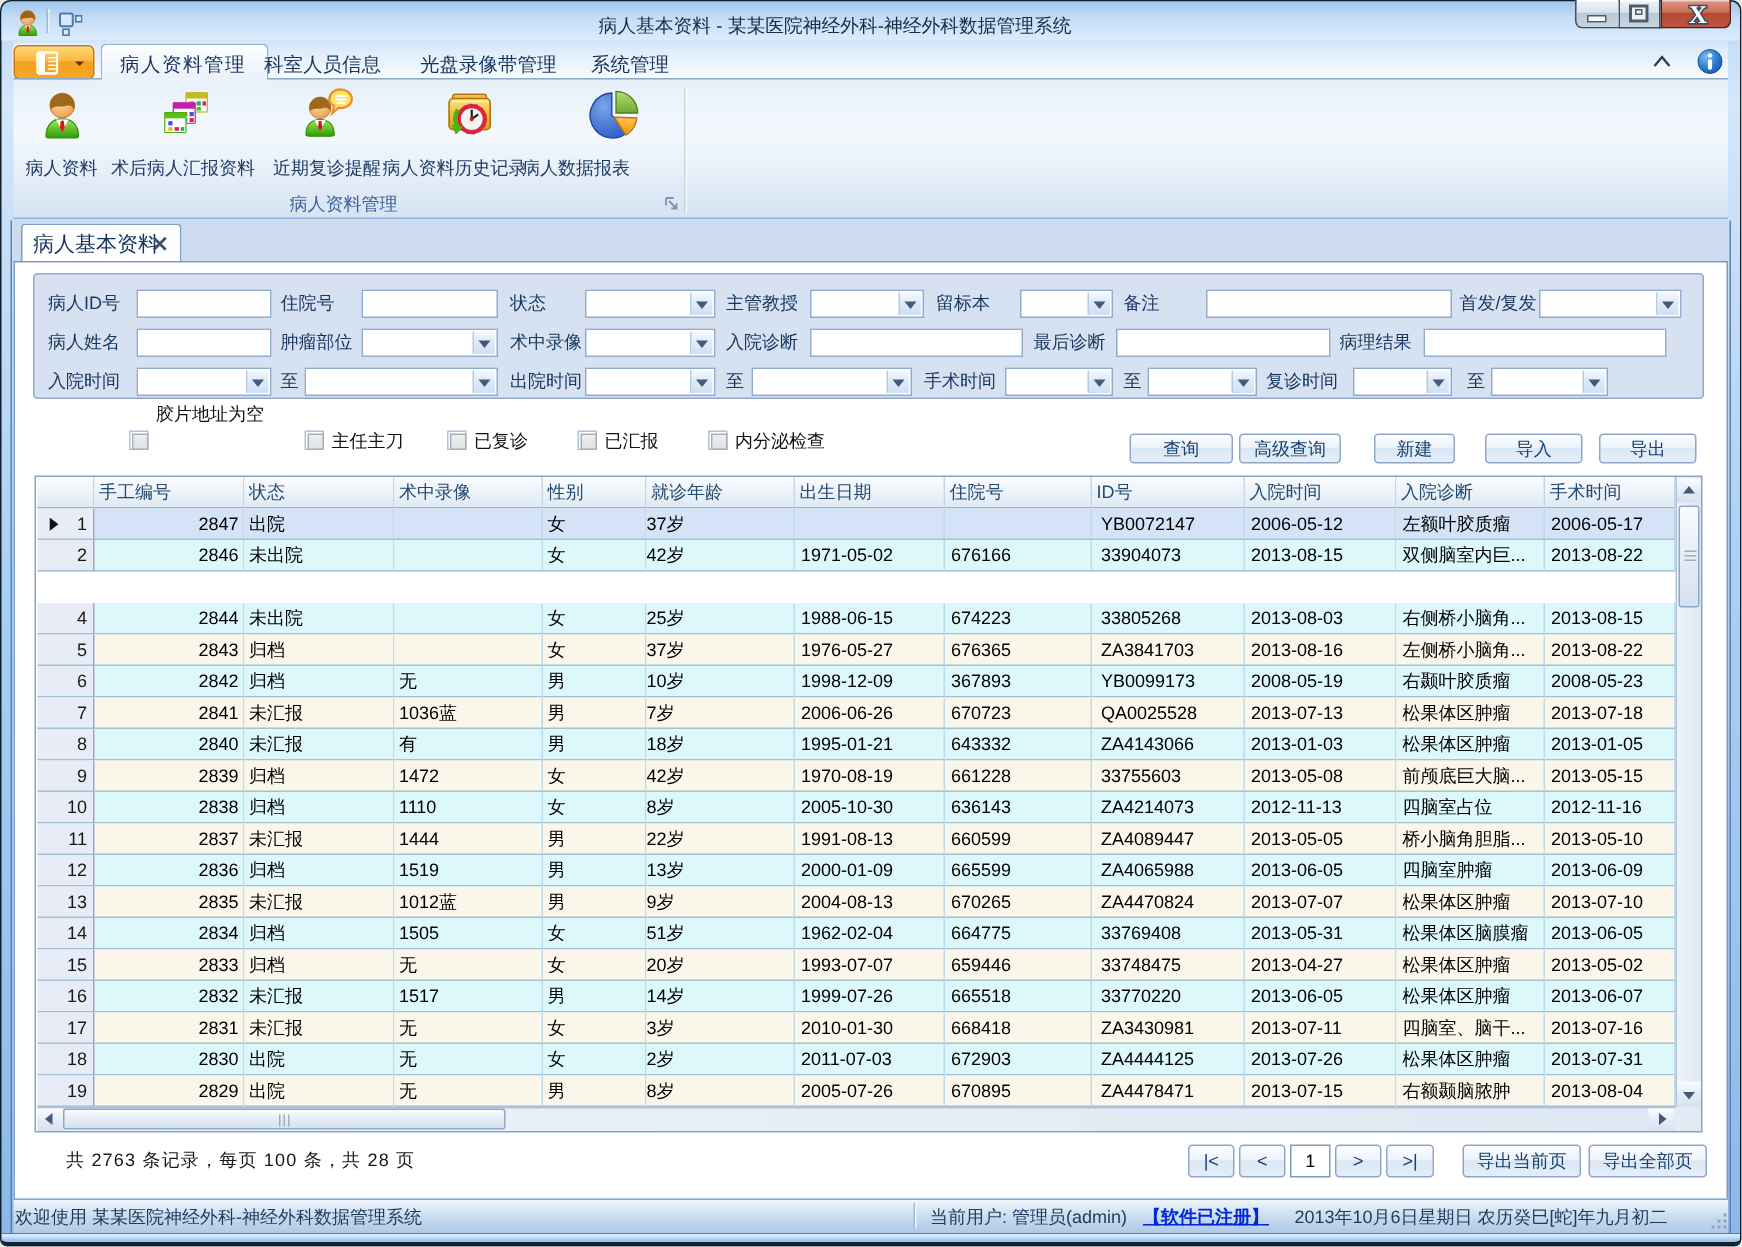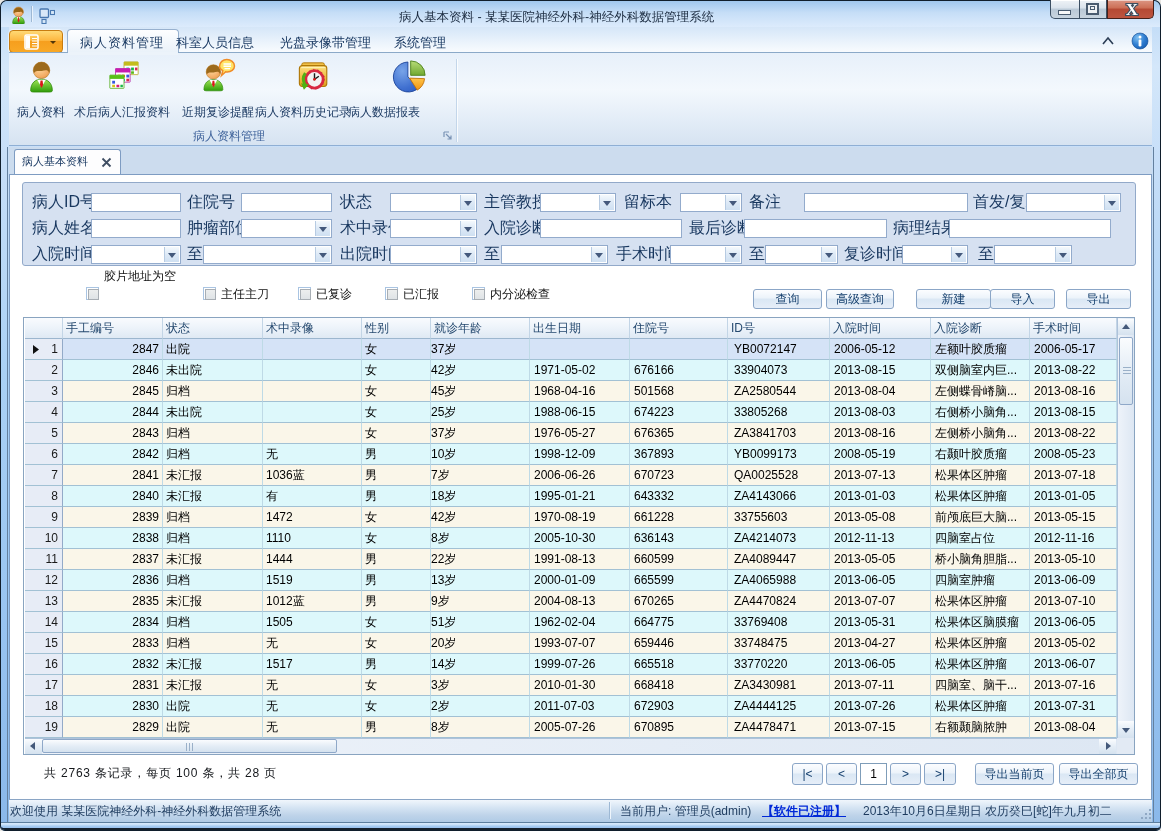--- a/index.html
+++ b/index.html
@@ -1,20 +1,20 @@
 <!DOCTYPE html>
 <html><head><meta charset="utf-8">
 <style>
 *{margin:0;padding:0;box-sizing:border-box}
 html,body{width:1161px;height:831px;overflow:hidden;background:#e9e7e3;font-family:"Liberation Sans",sans-serif}
 .ab{position:absolute}
 #win{position:absolute;left:0;top:0;width:1161px;height:831px;border-radius:7px 7px 5px 5px;
  background:linear-gradient(180deg,#9ec7ee 0%,#c2dcf7 2.5%,#d4e7fa 8%,#c6def8 20%,#aad1f5 45%,#98c4f1 75%,#8ab8ea 100%);
  box-shadow:inset 0 0 0 1px #101e2c}
-.lb{position:absolute;font-size:16px;color:#17365e;line-height:18px;white-space:nowrap}
+.lb{position:absolute;font-size:12px;color:#17365e;line-height:18px;white-space:nowrap}
 .in{position:absolute;height:19px;background:#fff;border:1px solid #93abcc}
 .da{position:absolute;right:1px;top:1px;bottom:1px;width:15px;background:linear-gradient(#f4f9fd,#dde9f6 50%,#cfe0f2);border-left:1px solid #b7cbe2}
 .da:after{content:"";position:absolute;left:2.5px;top:6px;border:4.5px solid transparent;border-top:5px solid #44597c}
 .btn{position:absolute;border:1px solid #8ba6c7;border-radius:3px;background:linear-gradient(#fcfdff,#ecf3fa 45%,#dae7f4 50%,#e6eef8);font-size:12px;color:#16406e;text-align:center;white-space:nowrap}
 .ck{position:absolute;width:13px;height:13px;background:#fff;border:1px solid #a9c4e2;}
 .ck:after{content:"";position:absolute;left:1px;top:1px;width:9px;height:9px;border:1px solid #a8aeb4;background:linear-gradient(#eceeee,#dfe3e6)}
 .ckl{position:absolute;font-size:12px;color:#111;line-height:14px;white-space:nowrap}
 .hd{display:inline-block;height:21px;vertical-align:top;font-size:12px;color:#25496f;line-height:20px;background:linear-gradient(#f9fbfe,#eef4fa 45%,#dfe9f4);border-right:1px solid #c3d5e6;border-bottom:1px solid #9cb6ce;padding-left:3px;overflow:hidden;white-space:nowrap}
 .r{position:absolute;left:1px;width:1092px;height:21px;font-size:12px;line-height:20px;color:#000;white-space:nowrap}
 .c{display:inline-block;height:21px;vertical-align:top;border-right:1px solid #bedae6;border-bottom:1px solid #a2c1d4;overflow:hidden;white-space:nowrap}
@@ -212,21 +212,21 @@
 <path d="M17 4.5 A13.5 13.5 0 1 0 27.3 27.2 L17 18 Z" fill="url(#pb)" stroke="#1c4498" stroke-width="0.8"></path>
 <path d="M19.5 3.5 A13 13 0 0 1 32.5 16.5 L19.5 16.5 Z" fill="url(#pgr)" stroke="#4c8018" stroke-width="0.8"></path>
 <path d="M18.5 19 L32 19.5 A13.5 13.5 0 0 1 25.4 29.8 Z" fill="url(#po)" stroke="#c07008" stroke-width="0.8"></path>
 </svg>
 
 <div class="ab" style="left:9px;top:147px;width:1143px;height:652px;background:#ccdcee"></div>
 <div class="ab" style="left:7px;top:147px;width:1px;height:675px;background:#64809e"></div>
 <div class="ab" style="left:1153px;top:147px;width:1px;height:675px;background:#64809e"></div>
 <div class="ab" style="left:9px;top:174px;width:1143px;height:625px;background:#fff;border:1px solid #7e9cc2;border-bottom:none"></div>
 <div class="ab" style="left:14px;top:149px;width:107px;height:25px;border:1px solid #7e9cc2;border-bottom:none;border-radius:3px 3px 0 0;background:#fdfdfe"></div>
-<div class="ab" style="left:22px;top:154px;font-size:11px;color:#15355f;white-space:nowrap">病人基本资料</div>
+<div class="ab" style="left:22px;top:154px;font-size:14px;color:#15355f;white-space:nowrap">病人基本资料</div>
 <svg class="ab" style="left:101px;top:157px" width="11" height="11" viewBox="0 0 11 11">
       <path d="M1.5 1.5 L9.5 9.5 M9.5 1.5 L1.5 9.5" stroke="#3f4e63" stroke-width="1.8"></path>
     </svg>
 <div class="ab" style="left:22px;top:182px;width:1114px;height:84px;background:#d6e1f1;border:1px solid #92a9c9;border-radius:3px"></div>
 <div class="lb" style="left:32px;top:193px">病人ID号</div>
 <div class="in" style="left:91px;top:193px;width:90px"></div>
 <div class="lb" style="left:187px;top:193px">住院号</div>
 <div class="in" style="left:241px;top:193px;width:91px"></div>
 <div class="lb" style="left:340px;top:193px">状态</div>
 <div class="in" style="left:390px;top:193px;width:87px">
@@ -299,30 +299,29 @@
 <div class="ck" style="left:203px;top:287px"></div>
     <div class="ckl" style="left:221px;top:287px">主任主刀</div>
 <div class="ck" style="left:298px;top:287px"></div>
     <div class="ckl" style="left:316px;top:287px">已复诊</div>
 <div class="ck" style="left:385px;top:287px"></div>
     <div class="ckl" style="left:403px;top:287px">已汇报</div>
 <div class="ck" style="left:472px;top:287px"></div>
     <div class="ckl" style="left:490px;top:287px">内分泌检查</div>
 <div class="btn" style="left:753px;top:289px;width:69px;height:20px;line-height:18px">查询</div>
 <div class="btn" style="left:826px;top:289px;width:68px;height:20px;line-height:18px">高级查询</div>
-<div class="btn" style="left:916px;top:289px;width:75px;height:20px;line-height:18px">新建</div>
+<div class="btn" style="left:916px;top:289px;width:54px;height:20px;line-height:18px">新建</div>
 <div class="btn" style="left:990px;top:289px;width:65px;height:20px;line-height:18px">导入</div>
 <div class="btn" style="left:1066px;top:289px;width:65px;height:20px;line-height:18px">导出</div>
 <div class="ab" style="left:23px;top:317px;width:1112px;height:438px;border:1px solid #89a4c0;background:#fff">
 <div class="ab" style="left:1px;top:0;width:1092px;height:21px;white-space:nowrap"><div class="hd" style="width:38px"></div><div class="hd" style="width:100px">手工编号</div><div class="hd" style="width:100px">状态</div><div class="hd" style="width:99px">术中录像</div><div class="hd" style="width:69px">性别</div><div class="hd" style="width:99px">就诊年龄</div><div class="hd" style="width:100px">出生日期</div><div class="hd" style="width:98px">住院号</div><div class="hd" style="width:102px">ID号</div><div class="hd" style="width:101px">入院时间</div><div class="hd" style="width:99px">入院诊断</div><div class="hd" style="width:87px">手术时间</div></div>
 <div class="r sel" style="top:21px"><div class="c c0"><svg style="position:absolute;left:8px;top:6px" width="6" height="9" viewBox="0 0 6 9">
             <polygon points="0,0 6,4.5 0,9" fill="#111"></polygon>
           </svg>1</div><div class="c c1">2847</div><div class="c c2">出院</div><div class="c c3"></div><div class="c c4">女</div><div class="c c5">37岁</div><div class="c c6"></div><div class="c c7"></div><div class="c c8">YB0072147</div><div class="c c9">2006-05-12</div><div class="c c10">左额叶胶质瘤</div><div class="c c11">2006-05-17</div></div>
 <div class="r even" style="top:42px"><div class="c c0">2</div><div class="c c1">2846</div><div class="c c2">未出院</div><div class="c c3"></div><div class="c c4">女</div><div class="c c5">42岁</div><div class="c c6">1971-05-02</div><div class="c c7">676166</div><div class="c c8">33904073</div><div class="c c9">2013-08-15</div><div class="c c10">双侧脑室内巨...</div><div class="c c11">2013-08-22</div></div>
-<div class="r odd" style="top:63px"><div class="c c0">3</div><div class="c c1">2845</div><div class="c c2">归档</div><div class="c c3"></div><div class="c c4">女</div><div class="c c5">45岁</div><div class="c c6">1968-04-16</div><div class="c c7">501568</div><div class="c c8">ZA2580544</div><div class="c c9">2013-08-04</div><div class="c c10">左侧蝶骨嵴脑...</div><div class="c c11">2013-08-16</div></div>
 <div class="r even" style="top:84px"><div class="c c0">4</div><div class="c c1">2844</div><div class="c c2">未出院</div><div class="c c3"></div><div class="c c4">女</div><div class="c c5">25岁</div><div class="c c6">1988-06-15</div><div class="c c7">674223</div><div class="c c8">33805268</div><div class="c c9">2013-08-03</div><div class="c c10">右侧桥小脑角...</div><div class="c c11">2013-08-15</div></div>
 <div class="r odd" style="top:105px"><div class="c c0">5</div><div class="c c1">2843</div><div class="c c2">归档</div><div class="c c3"></div><div class="c c4">女</div><div class="c c5">37岁</div><div class="c c6">1976-05-27</div><div class="c c7">676365</div><div class="c c8">ZA3841703</div><div class="c c9">2013-08-16</div><div class="c c10">左侧桥小脑角...</div><div class="c c11">2013-08-22</div></div>
 <div class="r even" style="top:126px"><div class="c c0">6</div><div class="c c1">2842</div><div class="c c2">归档</div><div class="c c3">无</div><div class="c c4">男</div><div class="c c5">10岁</div><div class="c c6">1998-12-09</div><div class="c c7">367893</div><div class="c c8">YB0099173</div><div class="c c9">2008-05-19</div><div class="c c10">右颞叶胶质瘤</div><div class="c c11">2008-05-23</div></div>
 <div class="r odd" style="top:147px"><div class="c c0">7</div><div class="c c1">2841</div><div class="c c2">未汇报</div><div class="c c3">1036蓝</div><div class="c c4">男</div><div class="c c5">7岁</div><div class="c c6">2006-06-26</div><div class="c c7">670723</div><div class="c c8">QA0025528</div><div class="c c9">2013-07-13</div><div class="c c10">松果体区肿瘤</div><div class="c c11">2013-07-18</div></div>
 <div class="r even" style="top:168px"><div class="c c0">8</div><div class="c c1">2840</div><div class="c c2">未汇报</div><div class="c c3">有</div><div class="c c4">男</div><div class="c c5">18岁</div><div class="c c6">1995-01-21</div><div class="c c7">643332</div><div class="c c8">ZA4143066</div><div class="c c9">2013-01-03</div><div class="c c10">松果体区肿瘤</div><div class="c c11">2013-01-05</div></div>
 <div class="r odd" style="top:189px"><div class="c c0">9</div><div class="c c1">2839</div><div class="c c2">归档</div><div class="c c3">1472</div><div class="c c4">女</div><div class="c c5">42岁</div><div class="c c6">1970-08-19</div><div class="c c7">661228</div><div class="c c8">33755603</div><div class="c c9">2013-05-08</div><div class="c c10">前颅底巨大脑...</div><div class="c c11">2013-05-15</div></div>
 <div class="r even" style="top:210px"><div class="c c0">10</div><div class="c c1">2838</div><div class="c c2">归档</div><div class="c c3">1110</div><div class="c c4">女</div><div class="c c5">8岁</div><div class="c c6">2005-10-30</div><div class="c c7">636143</div><div class="c c8">ZA4214073</div><div class="c c9">2012-11-13</div><div class="c c10">四脑室占位</div><div class="c c11">2012-11-16</div></div>
 <div class="r odd" style="top:231px"><div class="c c0">11</div><div class="c c1">2837</div><div class="c c2">未汇报</div><div class="c c3">1444</div><div class="c c4">男</div><div class="c c5">22岁</div><div class="c c6">1991-08-13</div><div class="c c7">660599</div><div class="c c8">ZA4089447</div><div class="c c9">2013-05-05</div><div class="c c10">桥小脑角胆脂...</div><div class="c c11">2013-05-10</div></div>
 <div class="r even" style="top:252px"><div class="c c0">12</div><div class="c c1">2836</div><div class="c c2">归档</div><div class="c c3">1519</div><div class="c c4">男</div><div class="c c5">13岁</div><div class="c c6">2000-01-09</div><div class="c c7">665599</div><div class="c c8">ZA4065988</div><div class="c c9">2013-06-05</div><div class="c c10">四脑室肿瘤</div><div class="c c11">2013-06-09</div></div>
 <div class="r odd" style="top:273px"><div class="c c0">13</div><div class="c c1">2835</div><div class="c c2">未汇报</div><div class="c c3">1012蓝</div><div class="c c4">男</div><div class="c c5">9岁</div><div class="c c6">2004-08-13</div><div class="c c7">670265</div><div class="c c8">ZA4470824</div><div class="c c9">2013-07-07</div><div class="c c10">松果体区肿瘤</div><div class="c c11">2013-07-10</div></div>

